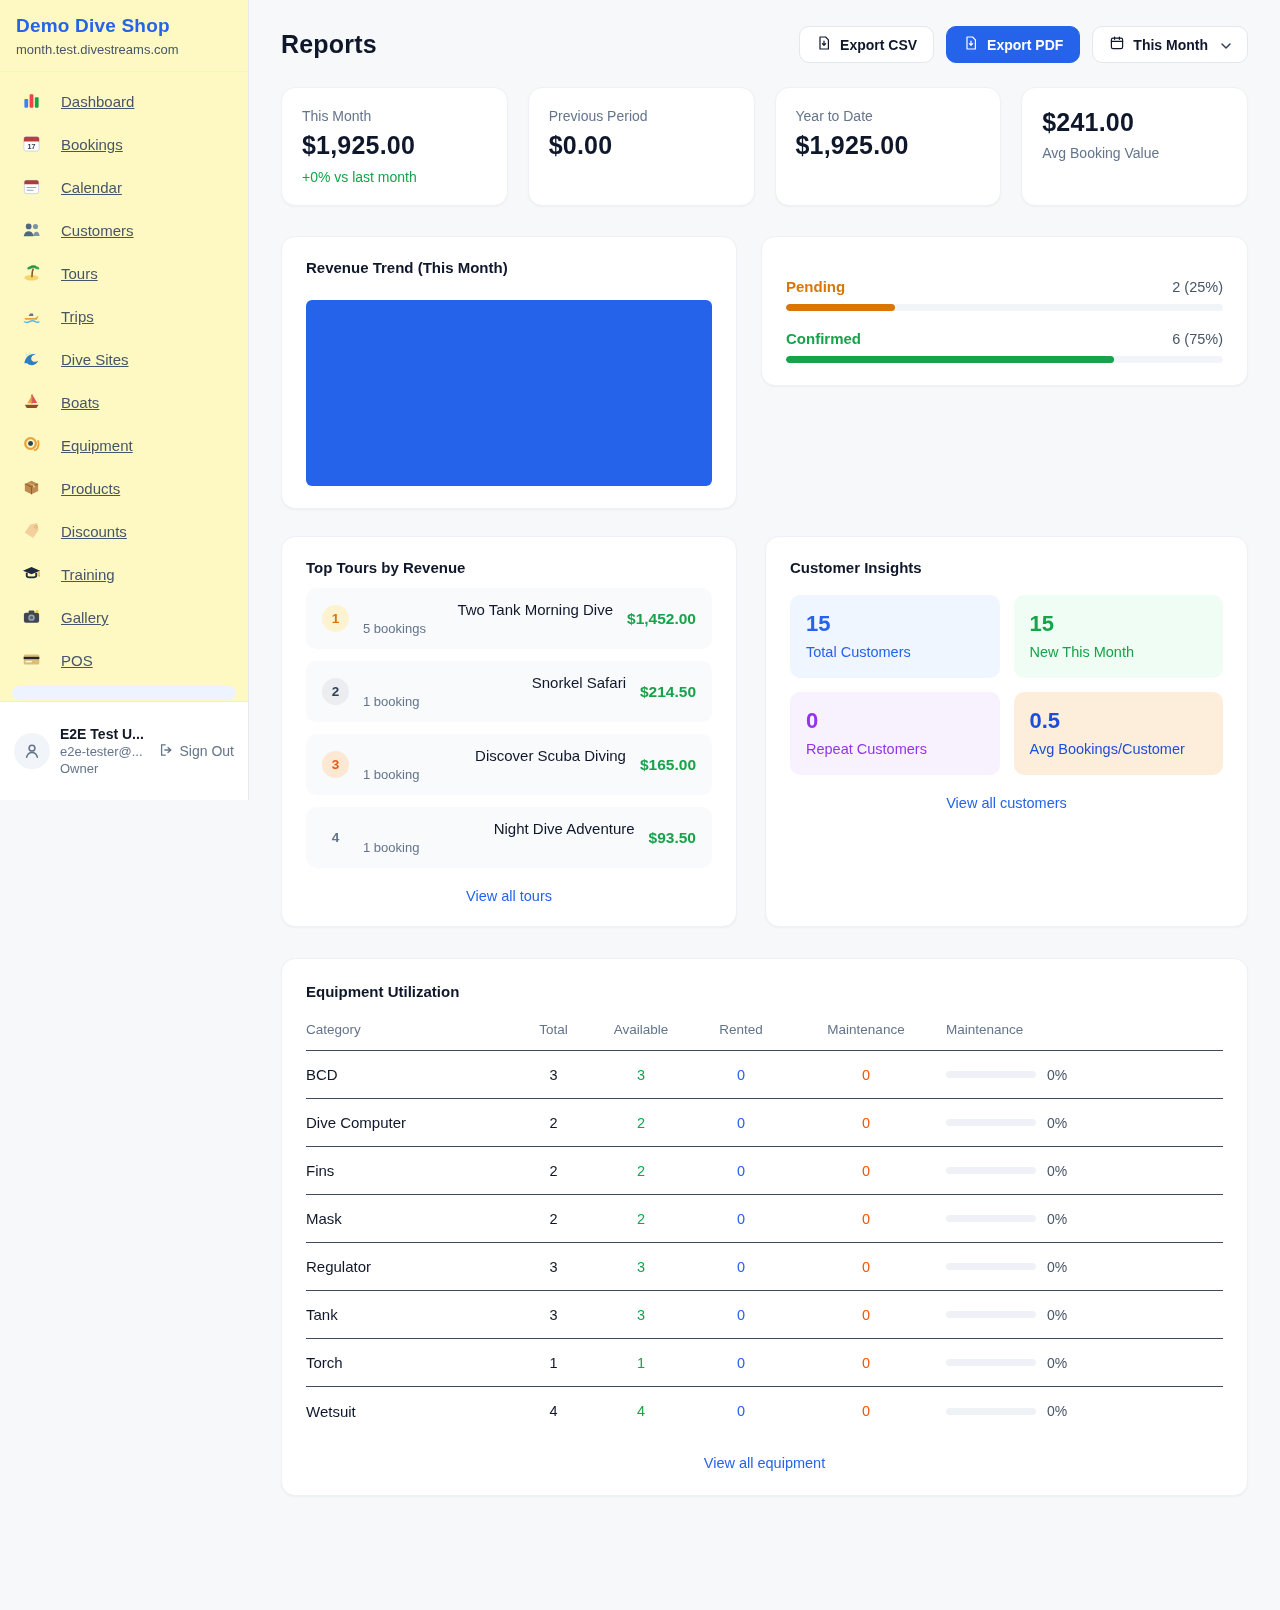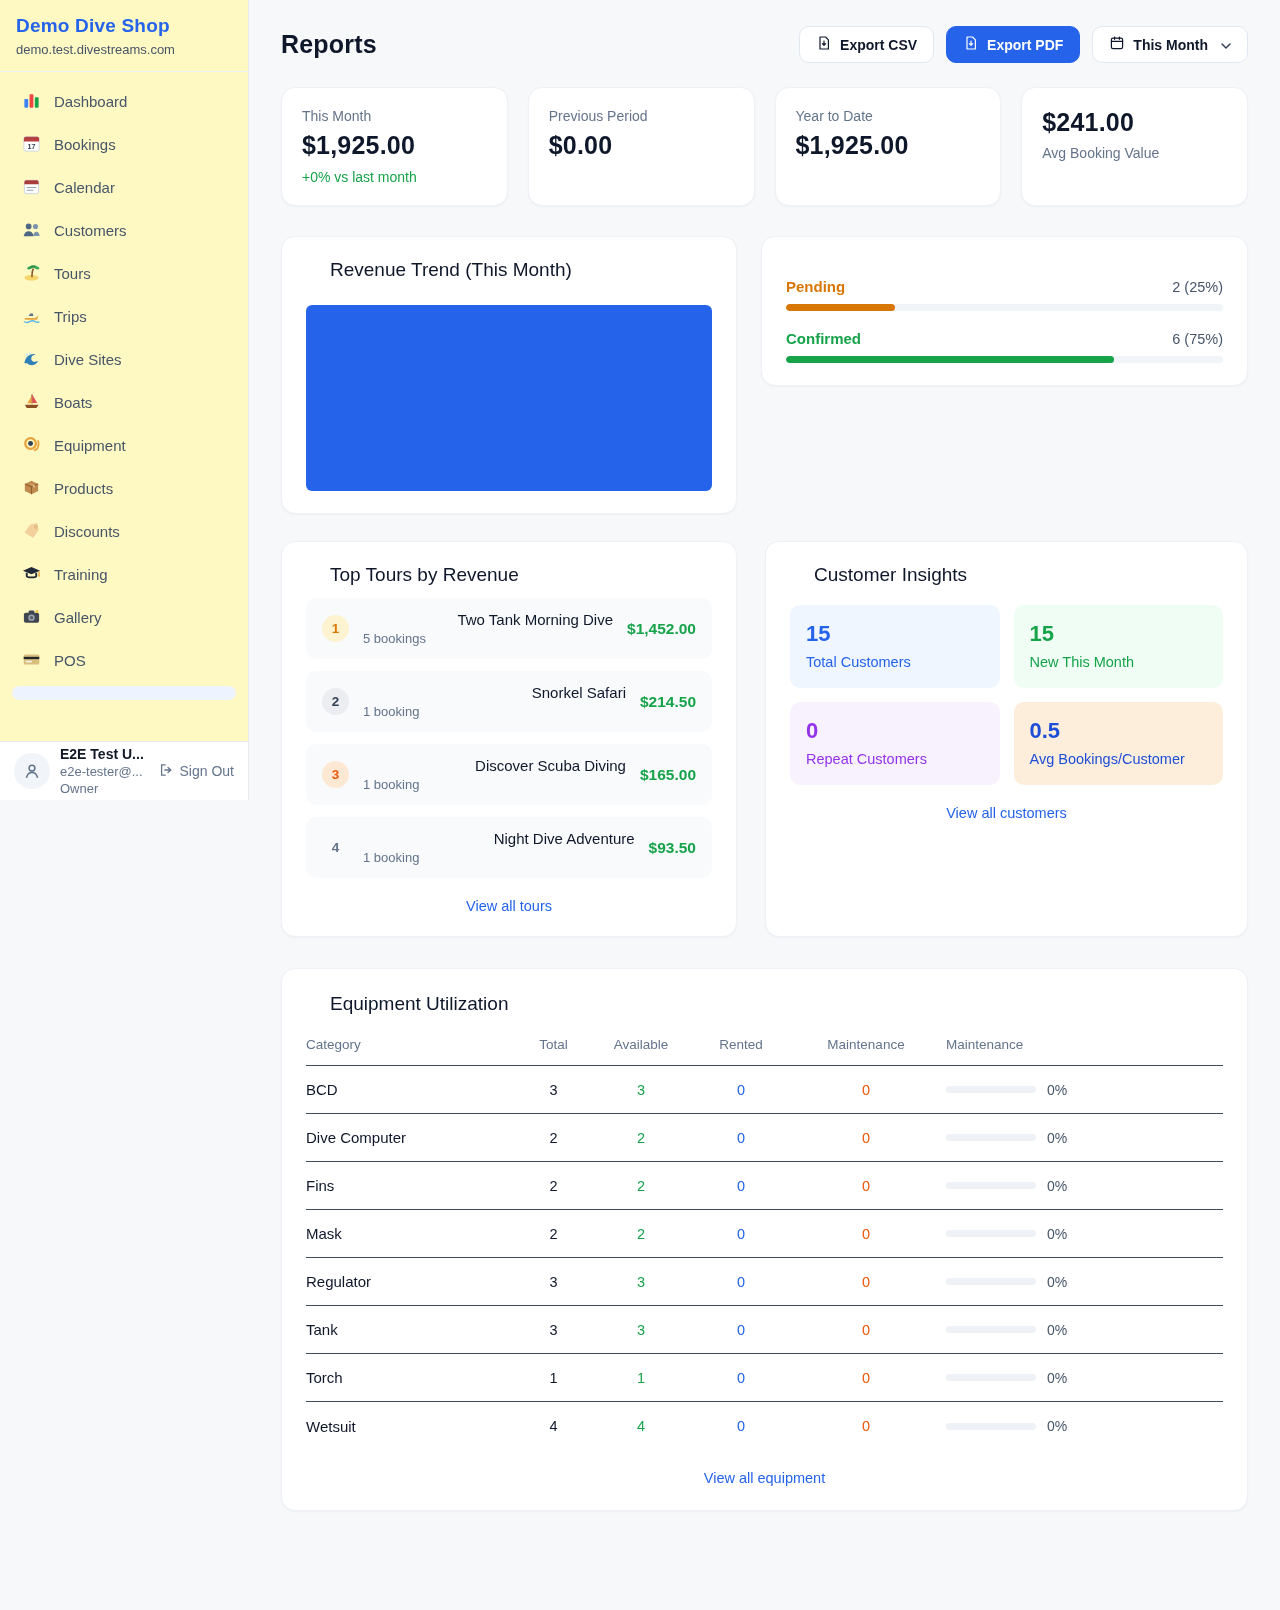--- a/index.html
+++ b/index.html
@@ -13,28 +13,28 @@
   .sidebar {
     position:absolute; left:0; top:0; width:249px; height:800px;
     background:#fef9c3; border-right:1px solid #e7eaee;
     display:flex; flex-direction:column;
   }
   .brand { padding:15px 16px 14px 16px; border-bottom:1px solid #eceff3; }
   .brand-name { color:#2563eb; font-size:19px; font-weight:800; letter-spacing:.2px; }
   .brand-domain { color:#475569; font-size:13px; margin-top:5px; }
   .nav { padding:12px 12px 0 12px; flex:1; overflow:hidden; }
   .nav-item {
-    display:flex; align-items:center; gap:13px;
+    display:flex; align-items:center; gap:20px;
     height:35px; margin-bottom:8px; padding:0 6px 0 10px;
-    border-radius:8px; cursor:pointer; color:#475569; font-size:15px;
+    border-radius:8px; cursor:pointer; color:#475569; font-size:15px;text-decoration:underline;
   }
   .nav-item svg { width:19px; height:19px; flex:0 0 19px; }
   .nav-item-partial { height:14px; margin:0 0 0 0; border-radius:10px; background:#eef4ff; }
   .user-box {
-    border-top:1px solid #e7eaee; padding:4px 14px; display:flex; gap:10px; align-items:center;
+    border-top:1px solid #e7eaee; padding:24px 14px; display:flex; gap:10px; align-items:center;
     background:#fff;
   }
   .avatar {
     width:36px; height:36px; border-radius:50%; background:#f1f4f8;
     display:flex; align-items:center; justify-content:center; flex:0 0 36px;
   }
   .user-info { flex:1; min-width:0; }
   .user-name { font-size:14px; font-weight:700; color:#111827; }
   .user-email { font-size:13px; color:#64748b; margin-top:2px; }
   .user-role { font-size:13px; color:#64748b; margin-top:2px; }
@@ -57,21 +57,21 @@
   .stats-row { display:grid; grid-template-columns:repeat(4,1fr); gap:20px; margin-top:24px; }
   .stat-card { padding:20px; }
   .stat-label { font-size:14px; color:#64748b; }
   .stat-value { font-size:25px; font-weight:800; margin-top:7px; letter-spacing:.2px; }
   .stat-delta { font-size:14px; color:#16a34a; margin-top:9px; }
   .stat-card.value-first .stat-value { margin-top:0; }
   .stat-card.value-first .stat-label { margin-top:8px; }
   .row2 { display:grid; grid-template-columns:456px 1fr; gap:24px; margin-top:30px; align-items:start; }
   .row3 { display:grid; grid-template-columns:456px 1fr; gap:28px; margin-top:27px; }
   .card-pad { padding:22px 24px; }
-  .card-title { font-size:19px; font-weight:400;margin-left:24px; }
+  .card-title { font-size:15px; font-weight:700; }
   .chart-block { height:186px; border-radius:6px; margin-top:24px; }
   
   .status-row { margin-top:19px; }
   .status-line { display:flex; justify-content:space-between; align-items:baseline; }
   .status-label { font-size:15px; font-weight:700; }
   .status-count { font-size:14.5px; color:#475569; }
   .track { height:7px; border-radius:4px; background:#f1f5f9; margin-top:9px; overflow:hidden; }
   .fill { height:100%; border-radius:4px; }
   
   .tour-row {
@@ -109,21 +109,21 @@
   .util-cell { display:flex; align-items:center; gap:11px; }
   .util-track { width:90px; height:7px; border-radius:4px; background:#eef1f5; }
   .util-text { font-size:14px; color:#475569; }
 </style>
 </head>
 <body>
 
 <aside class="sidebar">
   <div class="brand">
     <div class="brand-name">Demo Dive Shop</div>
-    <div class="brand-domain">demo.test.divestreams.com</div>
+    <div class="brand-domain">month.test.divestreams.com</div>
   </div>
   <nav class="nav">
     <div class="nav-item">
       <span><svg viewBox="0 0 20 20" width="19" height="19">
             <rect x="2.5" y="8.5" width="4" height="9" rx="0.8" fill="#3b82f6"></rect>
             <rect x="8" y="3.5" width="4" height="14" rx="0.8" fill="#ef4444"></rect>
             <rect x="13.5" y="6.5" width="4" height="11" rx="0.8" fill="#16a34a"></rect>
           </svg></span>
       <span>Dashboard</span>
     </div>

